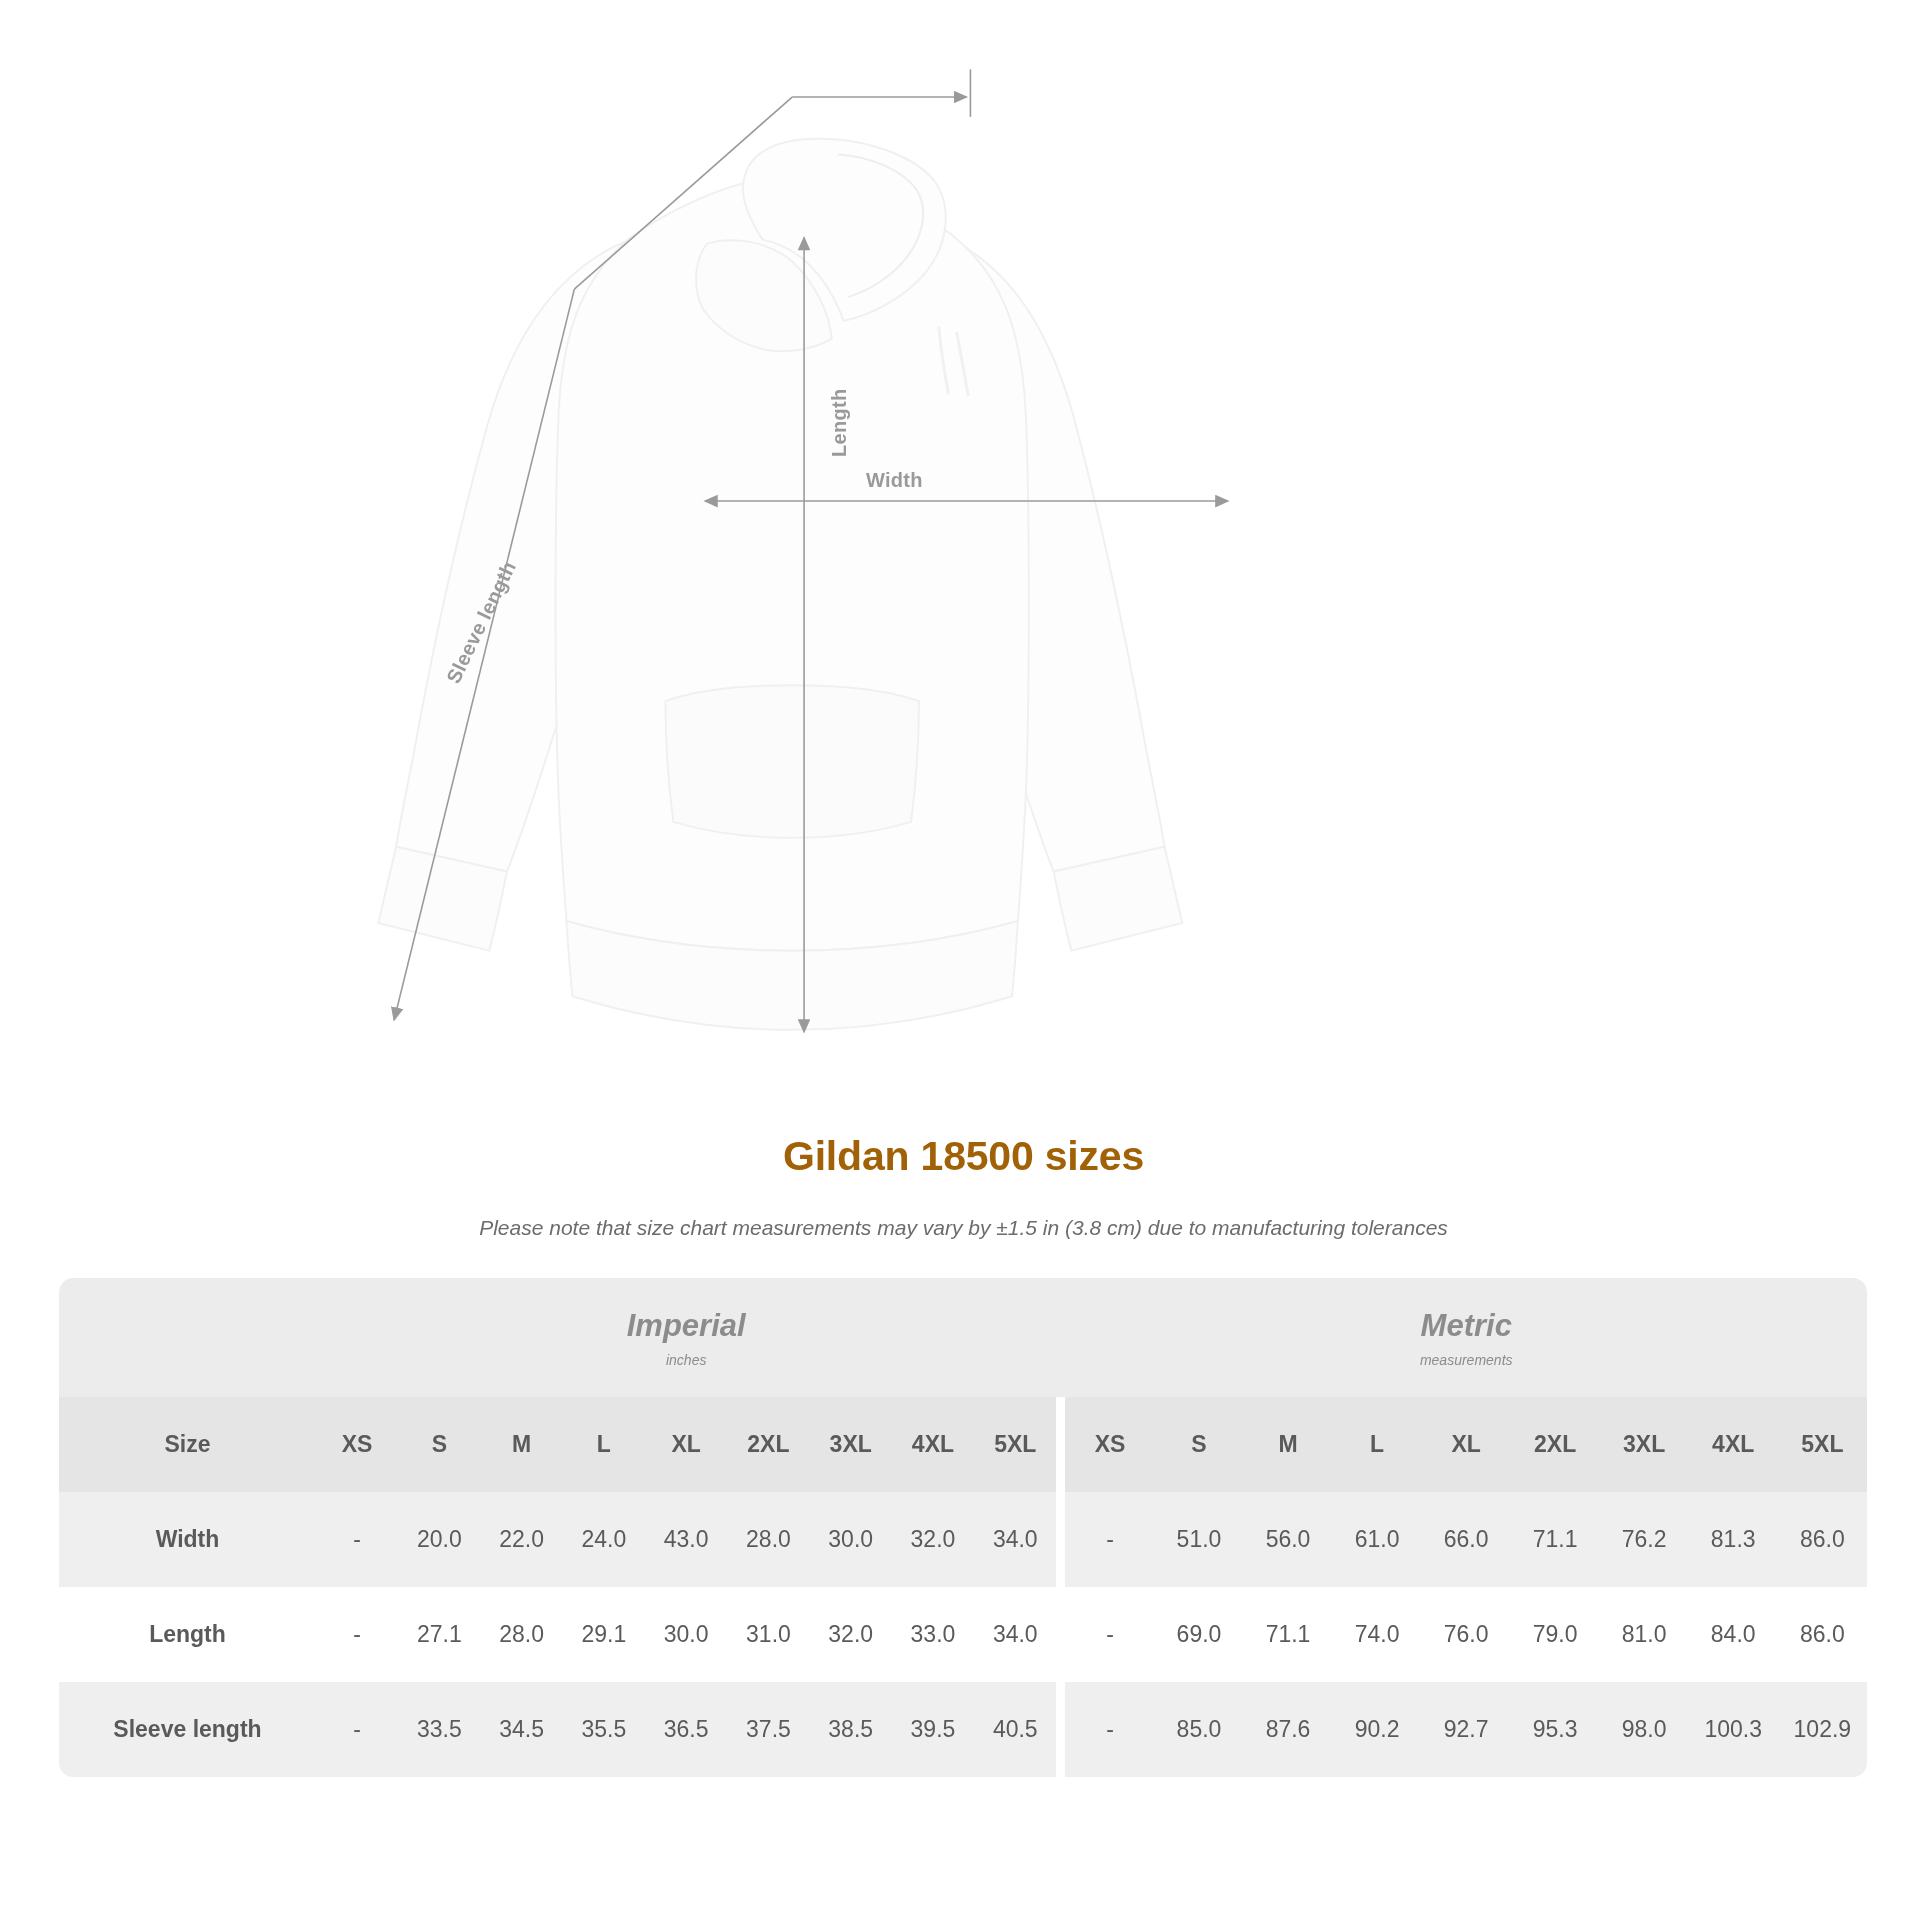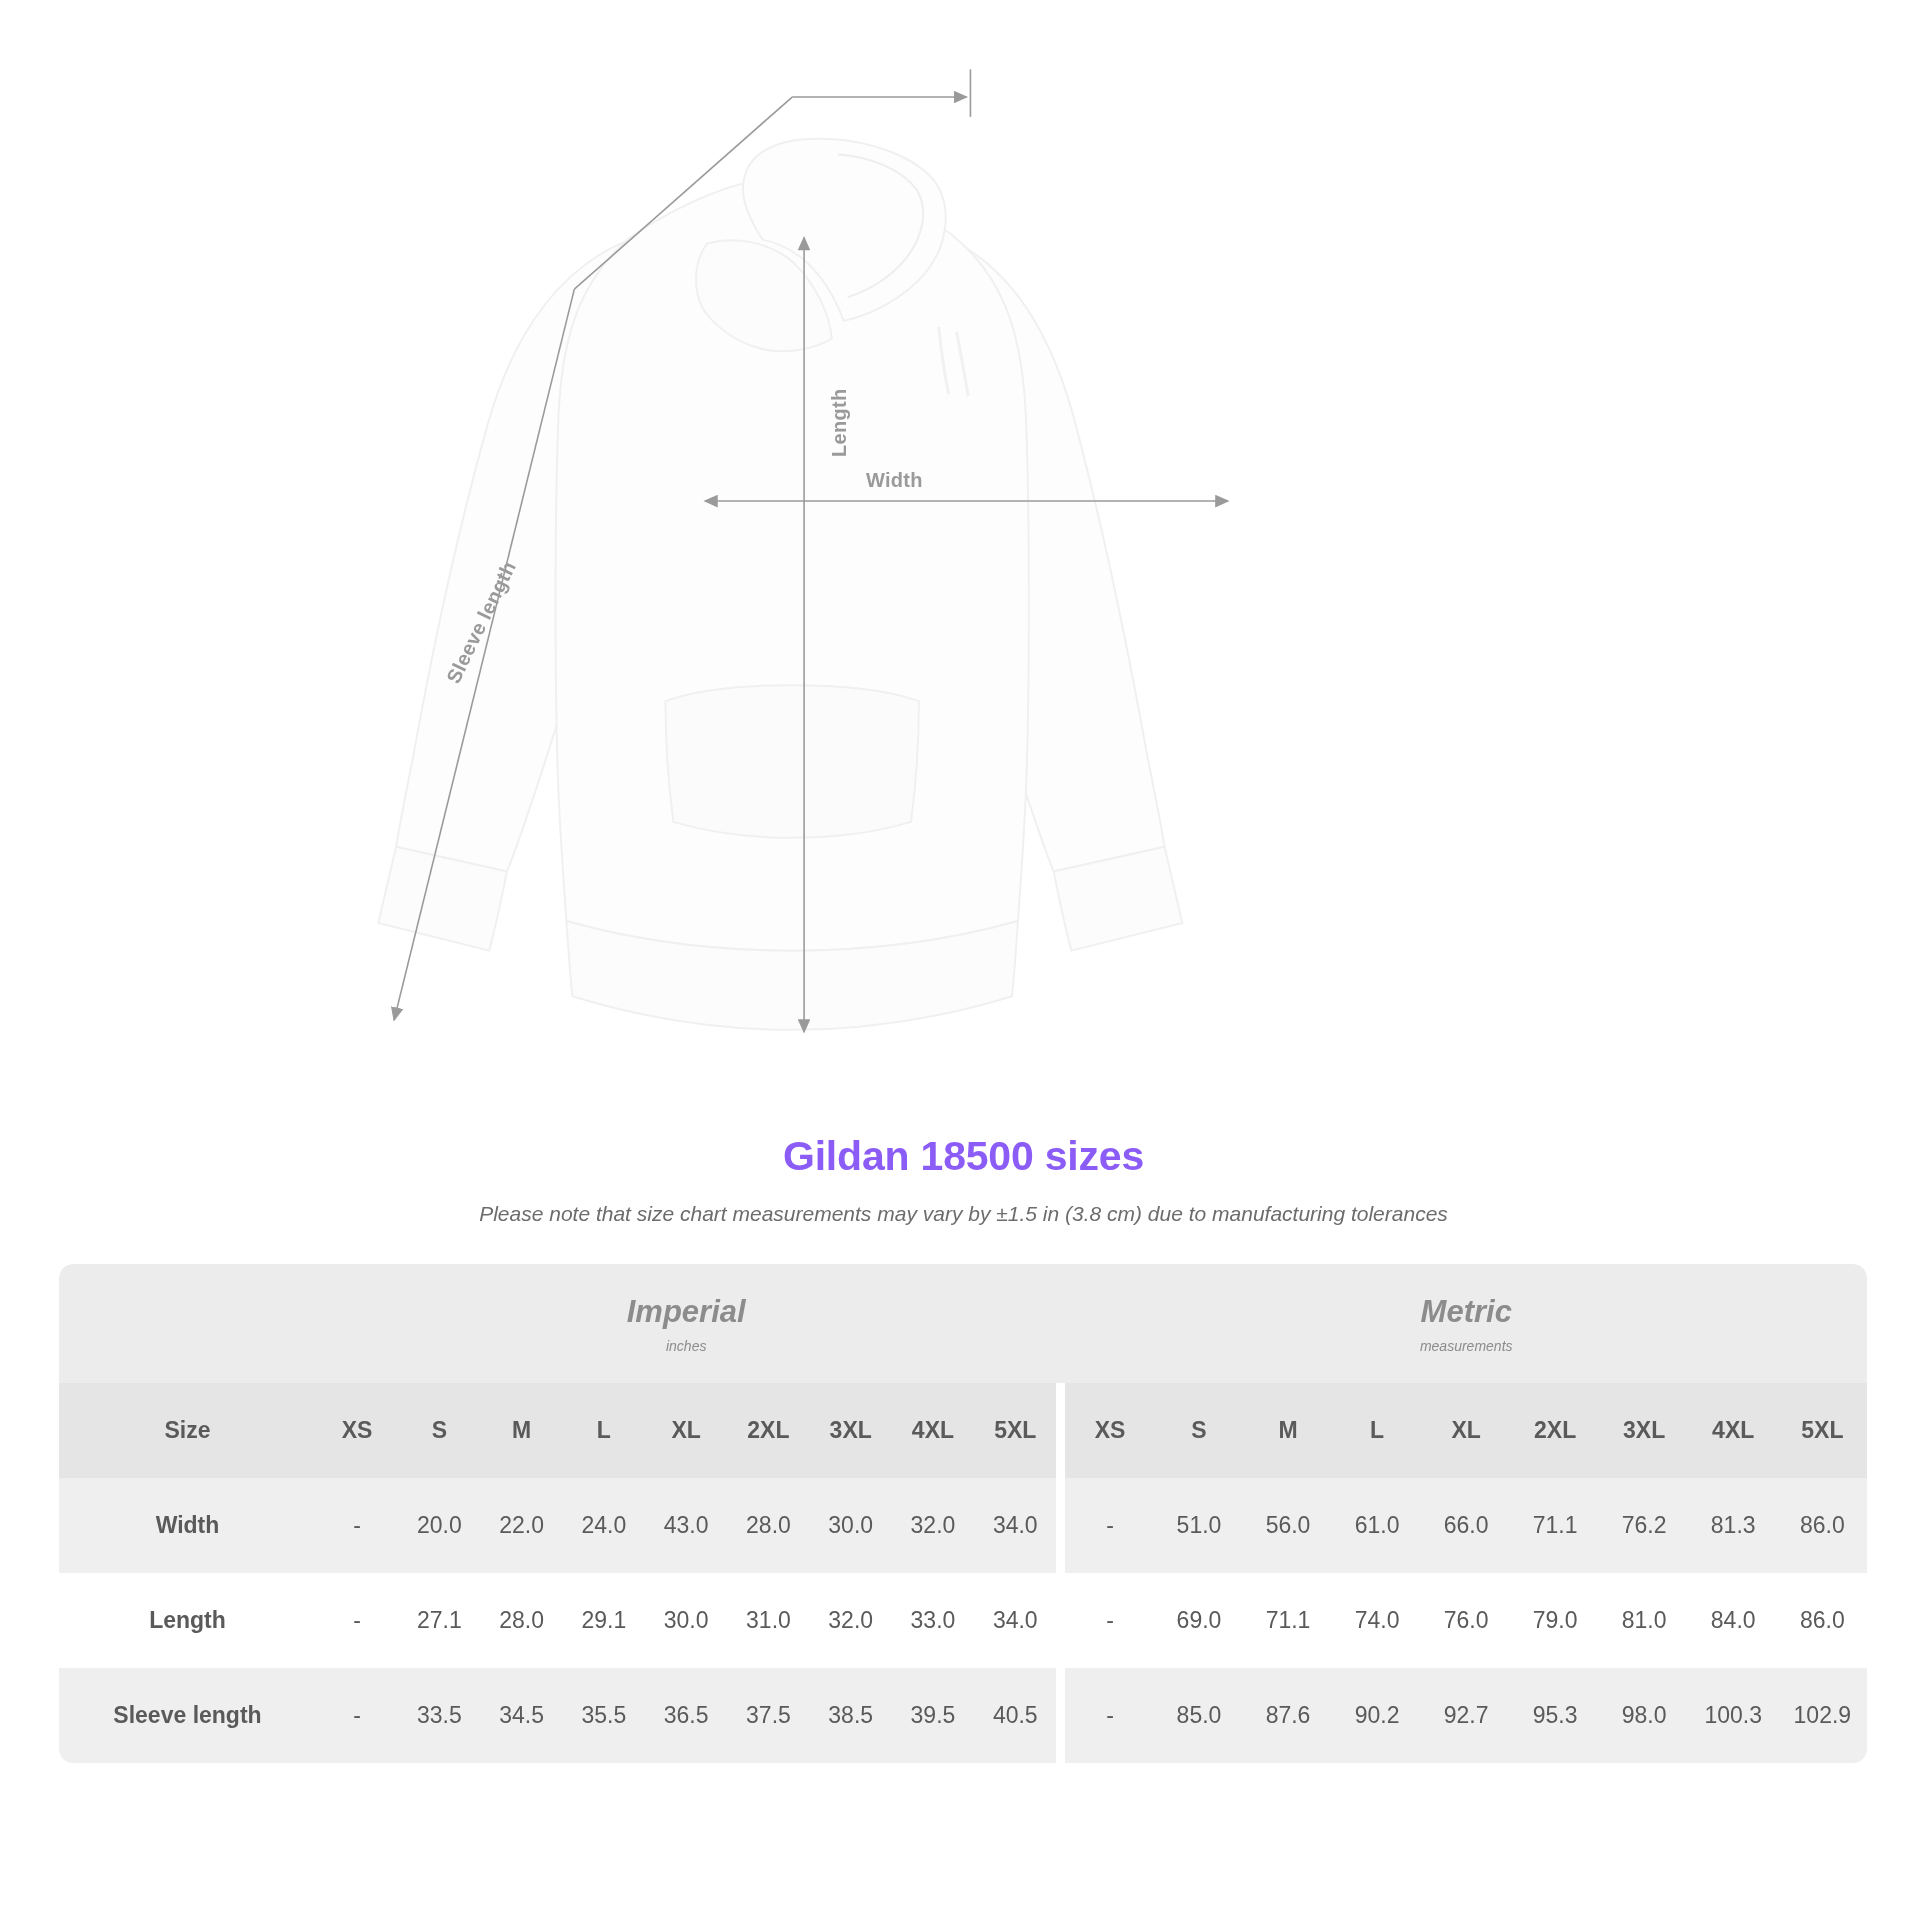--- a/index.html
+++ b/index.html
@@ -49,28 +49,28 @@
   }
 
   
   .title-block {
     text-align: center;
     margin-top: 14px;
   }
   .chart-title {
     font-size: 41px;
     font-weight: bold;
-    color: #8b5cf6;
+    color: #a16207;
     letter-spacing: -0.2px;
   }
   .chart-note {
     font-size: 21px;
     font-style: italic;
     color: #6c6c6c;
-    margin-top: 22px;
+    margin-top: 36px;
   }
 
   
   .table-wrap {
     margin: 38px 59px 0 59px;
     width: 1808px;
     border-radius: 14px;
     overflow: hidden;
     background: #ffffff;
   }

